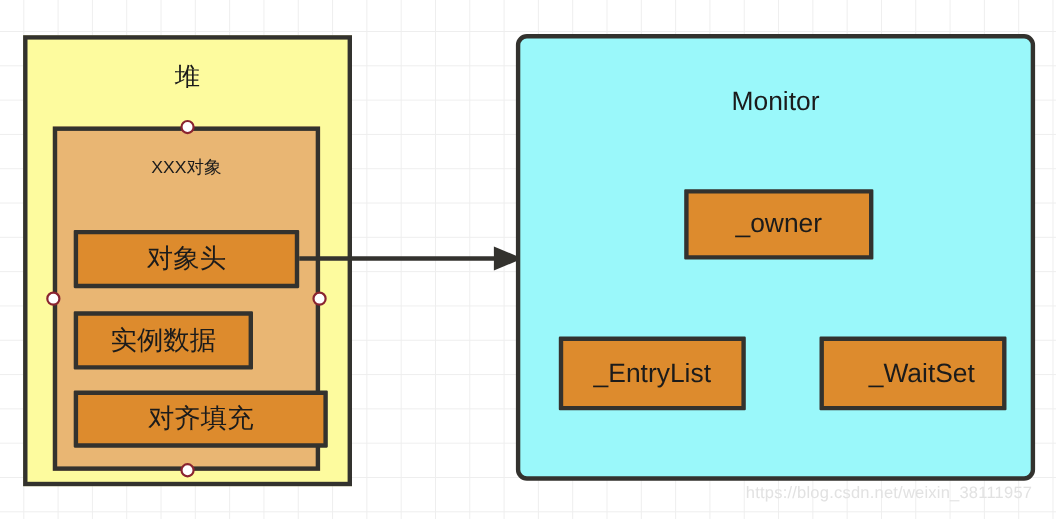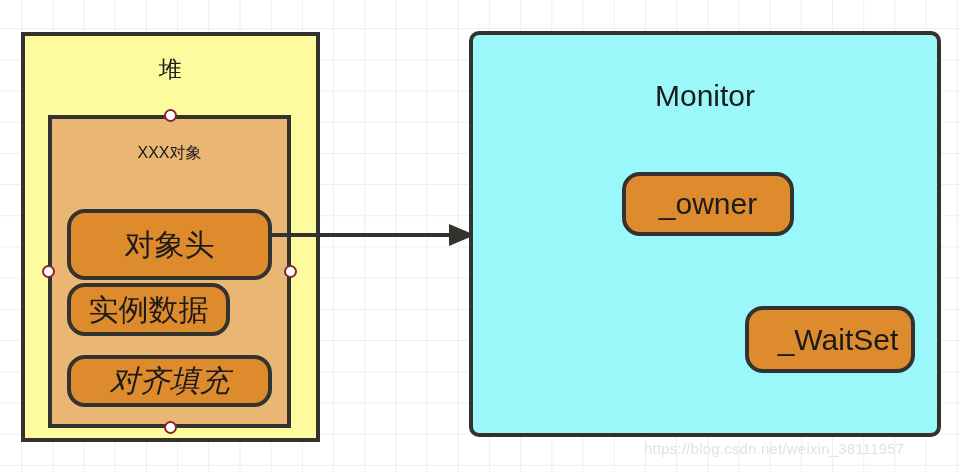--- a/index.html
+++ b/index.html
@@ -64,42 +64,42 @@
   }
   .object-title {
     margin-top: 26px;
     font-size: 16px;
     line-height: 1;
   }
 
   
   .field-box {
     background: #dd8b2d;
-    border-radius: 18px;
-    font-size: 30px;
+    border-radius: 1px;
+    font-size: 24px;
     line-height: 1;
   }
-  .field-hdr  { left: 67px;  top: 209px; width: 205px; height: 71px; }
+  .field-hdr  { left: 67px;  top: 209px; width: 205px; height: 53px; }
   .field-data { left: 67px;  top: 283px; width: 163px; height: 53px; }
-  .field-pad  { left: 67px;  top: 355px; width: 205px; height: 52px; font-style: italic; }
+  .field-pad  { left: 67px;  top: 355px; width: 231px; height: 52px; }
 
   
   .monitor-box {
     left: 469px;
     top: 31px;
     width: 472px;
     height: 406px;
     background: #9af8fa;
     border-radius: 10px;
     align-items: flex-start;
     justify-content: center;
   }
   .monitor-title {
     margin-top: 46px;
-    font-size: 30px;
+    font-size: 24px;
     line-height: 1;
   }
 
   .field-owner     { left: 622px; top: 172px; width: 172px; height: 64px; }
   .field-entrylist { left: 508px; top: 306px; width: 170px; height: 67px; }
   .field-waitset   { left: 745px; top: 306px; width: 170px; height: 67px; padding-left: 16px; }
 
   
   .handle {
     position: absolute;
@@ -121,21 +121,21 @@
     left: 265px;
     top: 218px;
     width: 215px;
     height: 36px;
     overflow: visible;
   }
 
   
   .watermark {
     position: absolute;
-    left: 644px;
+    left: 678px;
     top: 440px;
     font-size: 15px;
     color: #e2e2e2;
     letter-spacing: 0.2px;
     white-space: nowrap;
     font-family: "Liberation Sans", "DejaVu Sans", sans-serif;
   }
 </style>
 </head>
 <body>
@@ -170,19 +170,22 @@
     <polygon points="184,6 210,17 184,28" fill="#33322e"></polygon>
   </svg>
 
   <div class="shape monitor-box">
     <div class="monitor-title">Monitor</div>
   </div>
 
   <div class="shape field-box field-owner">
     <span>_owner</span>
   </div>
+  <div class="shape field-box field-entrylist">
+    <span>_EntryList</span>
+  </div>
   <div class="shape field-box field-waitset">
     <span>_WaitSet</span>
   </div>
 
   <div class="watermark">https://blog.csdn.net/weixin_38111957</div>
 
 </div>
 
 </body></html>

